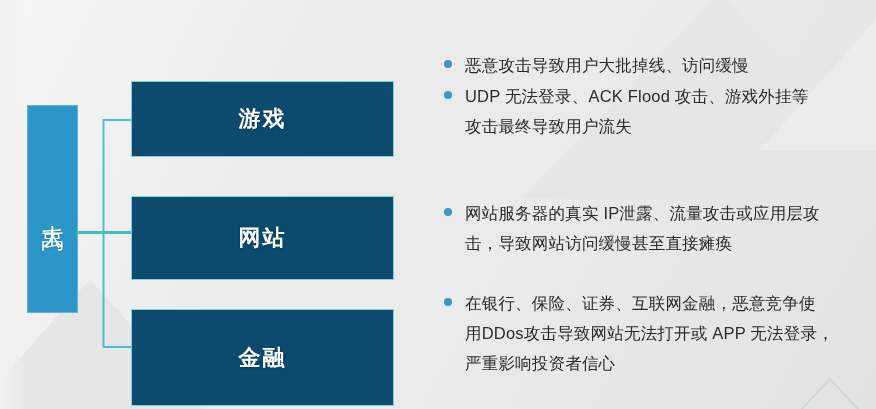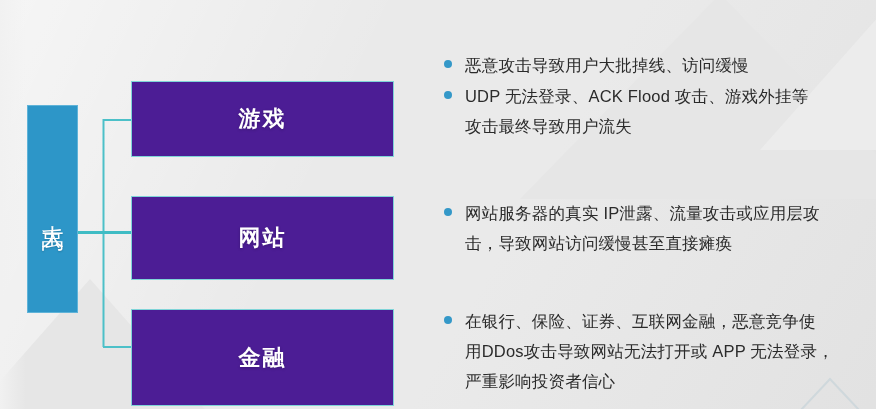--- a/index.html
+++ b/index.html
@@ -108,21 +108,21 @@
     width: 876px;
     height: 409px;
     pointer-events: none;
   }
 
   
   .cat-box {
     position: absolute;
     left: 131px;
     width: 263px;
-    background: #4c1d95;
+    background: #0c4a6e;
     box-shadow: 0 0 0 1px #7fd4d8 inset;
     display: flex;
     align-items: center;
     justify-content: center;
   }
   .cat-box-1 { top: 81px;  height: 76px; }
   .cat-box-2 { top: 196px; height: 84px; }
   .cat-box-3 { top: 309px; height: 97px; }
   .cat-box-label {
     color: #ffffff;
@@ -133,21 +133,21 @@
   }
 
   
   .bullet-group {
     position: absolute;
     left: 443px;
     width: 425px;
   }
   .bg-1 { top: 50px; }
   .bg-2 { top: 198px; }
-  .bg-3 { top: 306px; }
+  .bg-3 { top: 288px; }
 
   .bullet-item {
     position: relative;
     padding-left: 22px;
     margin-bottom: 1px;
   }
   .bullet-dot {
     position: absolute;
     left: 1px;
     top: 10px;

